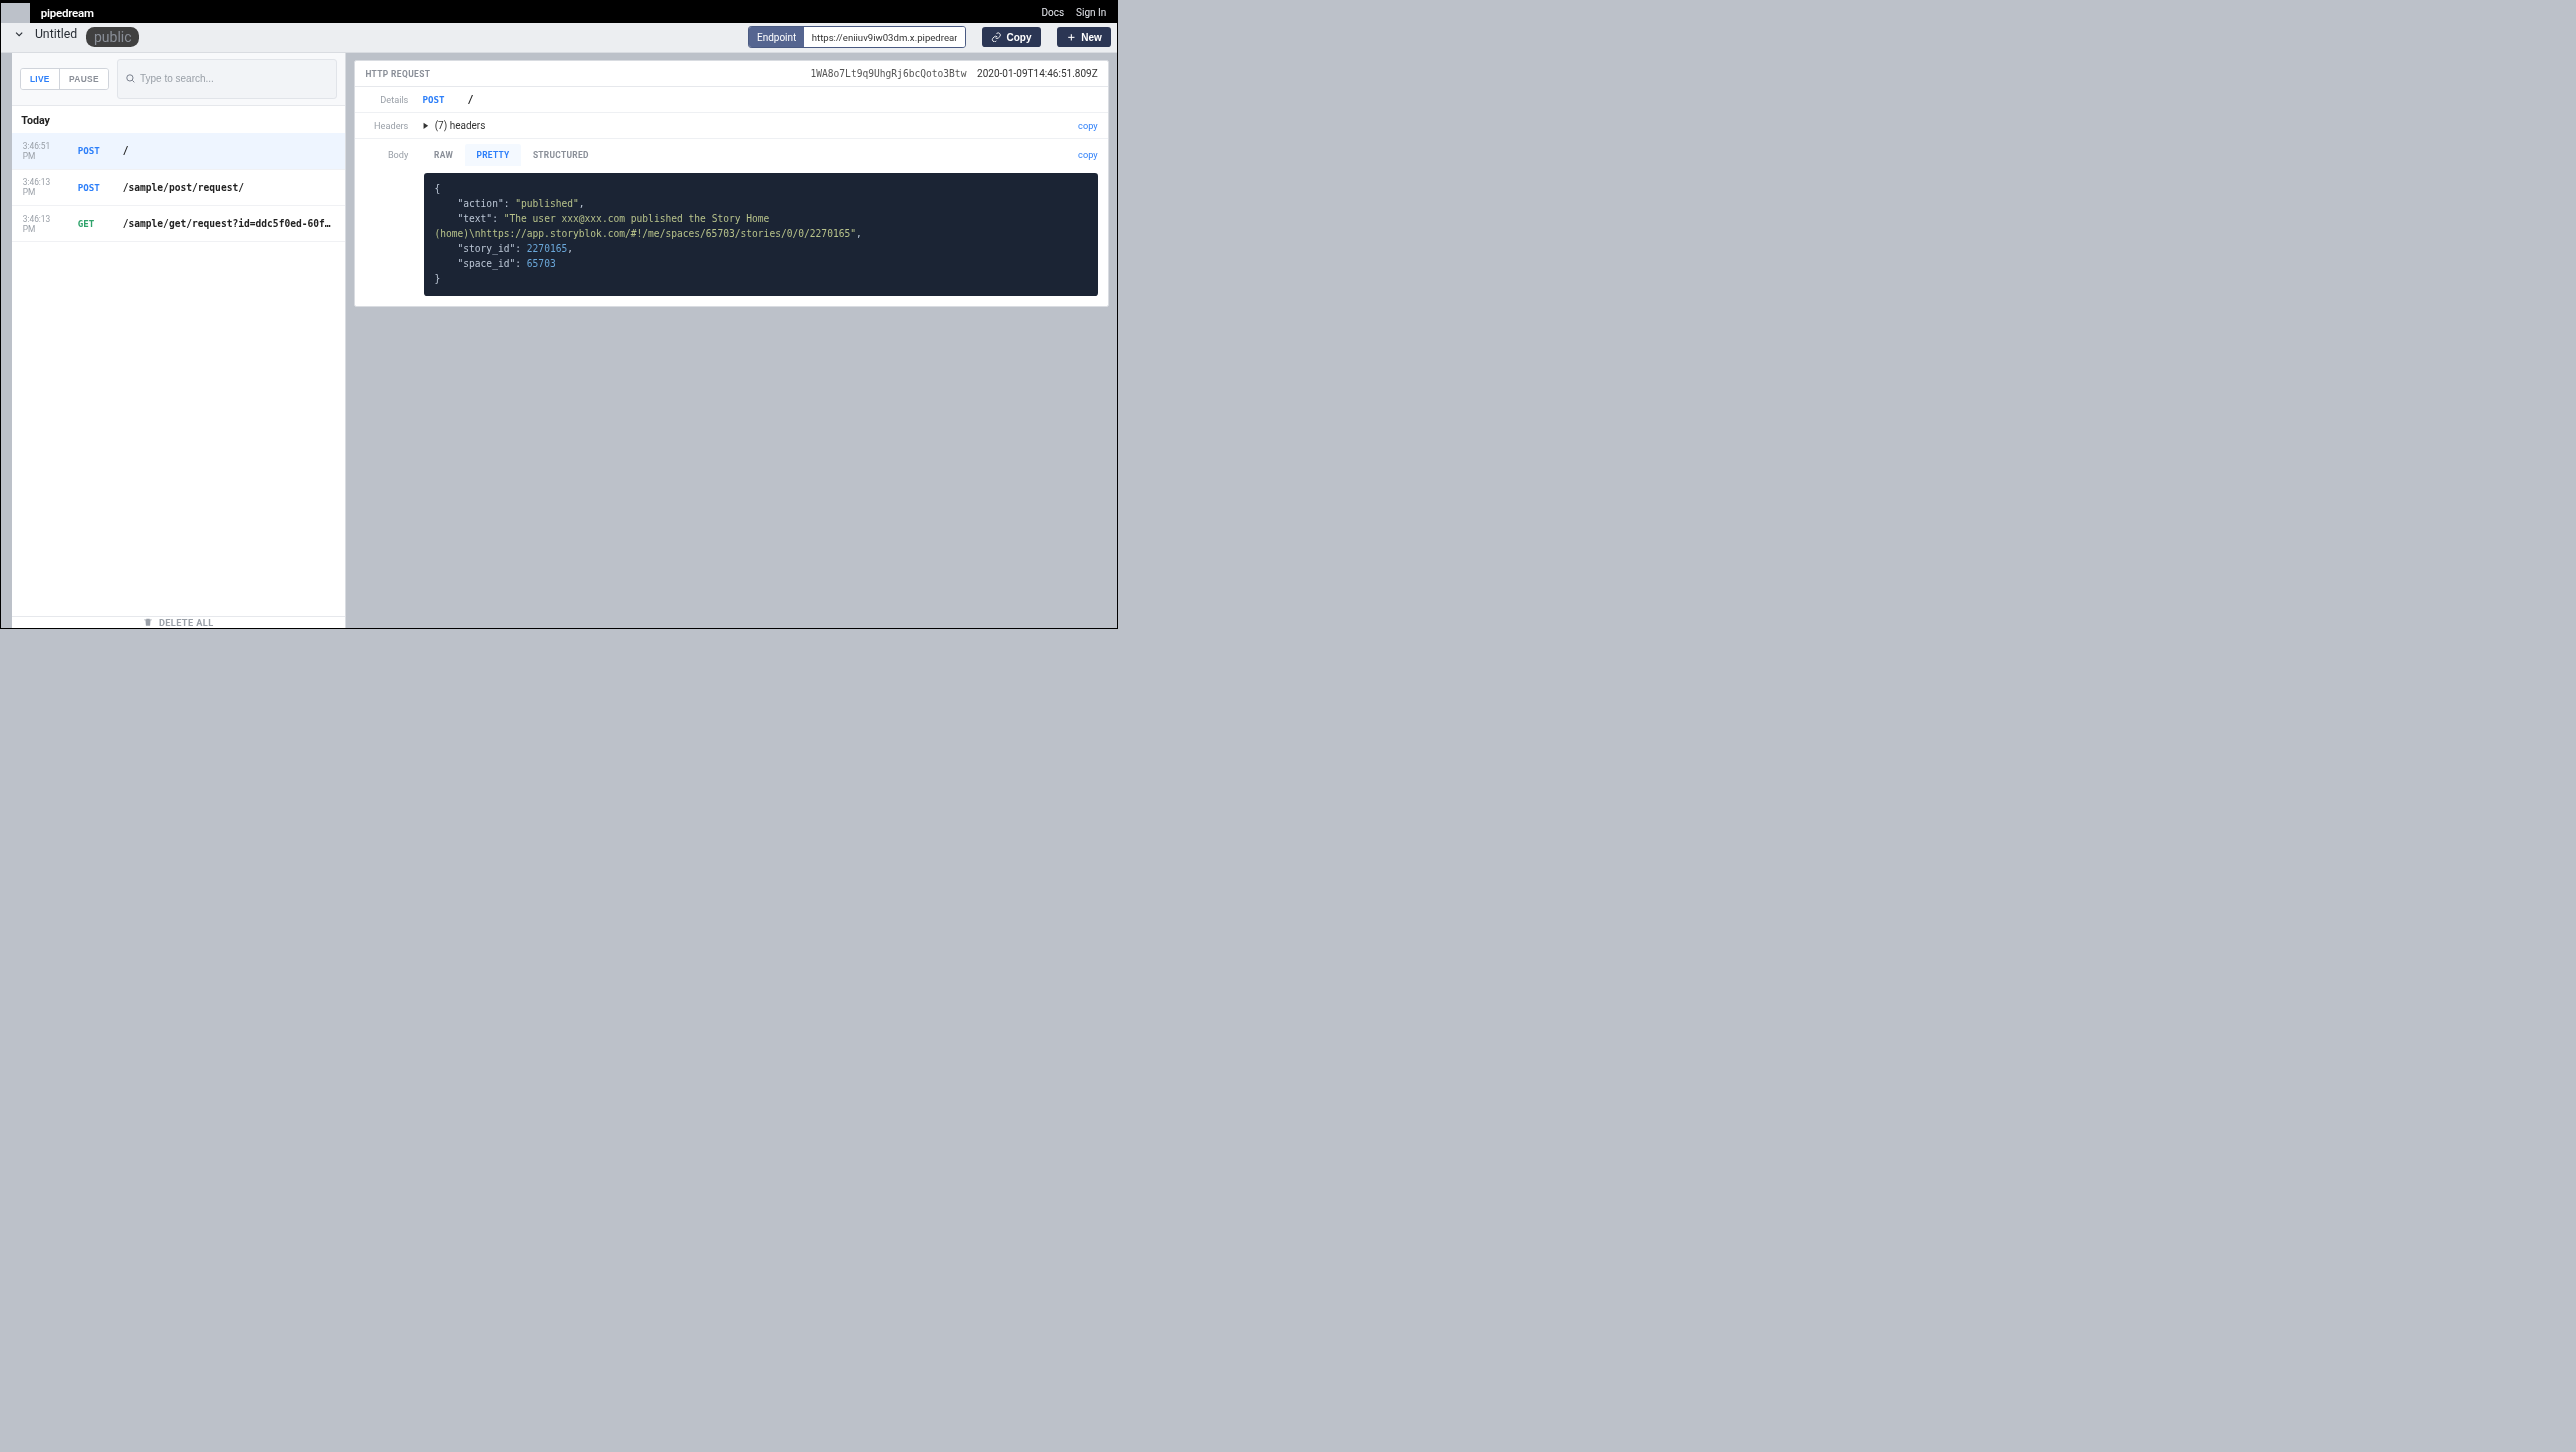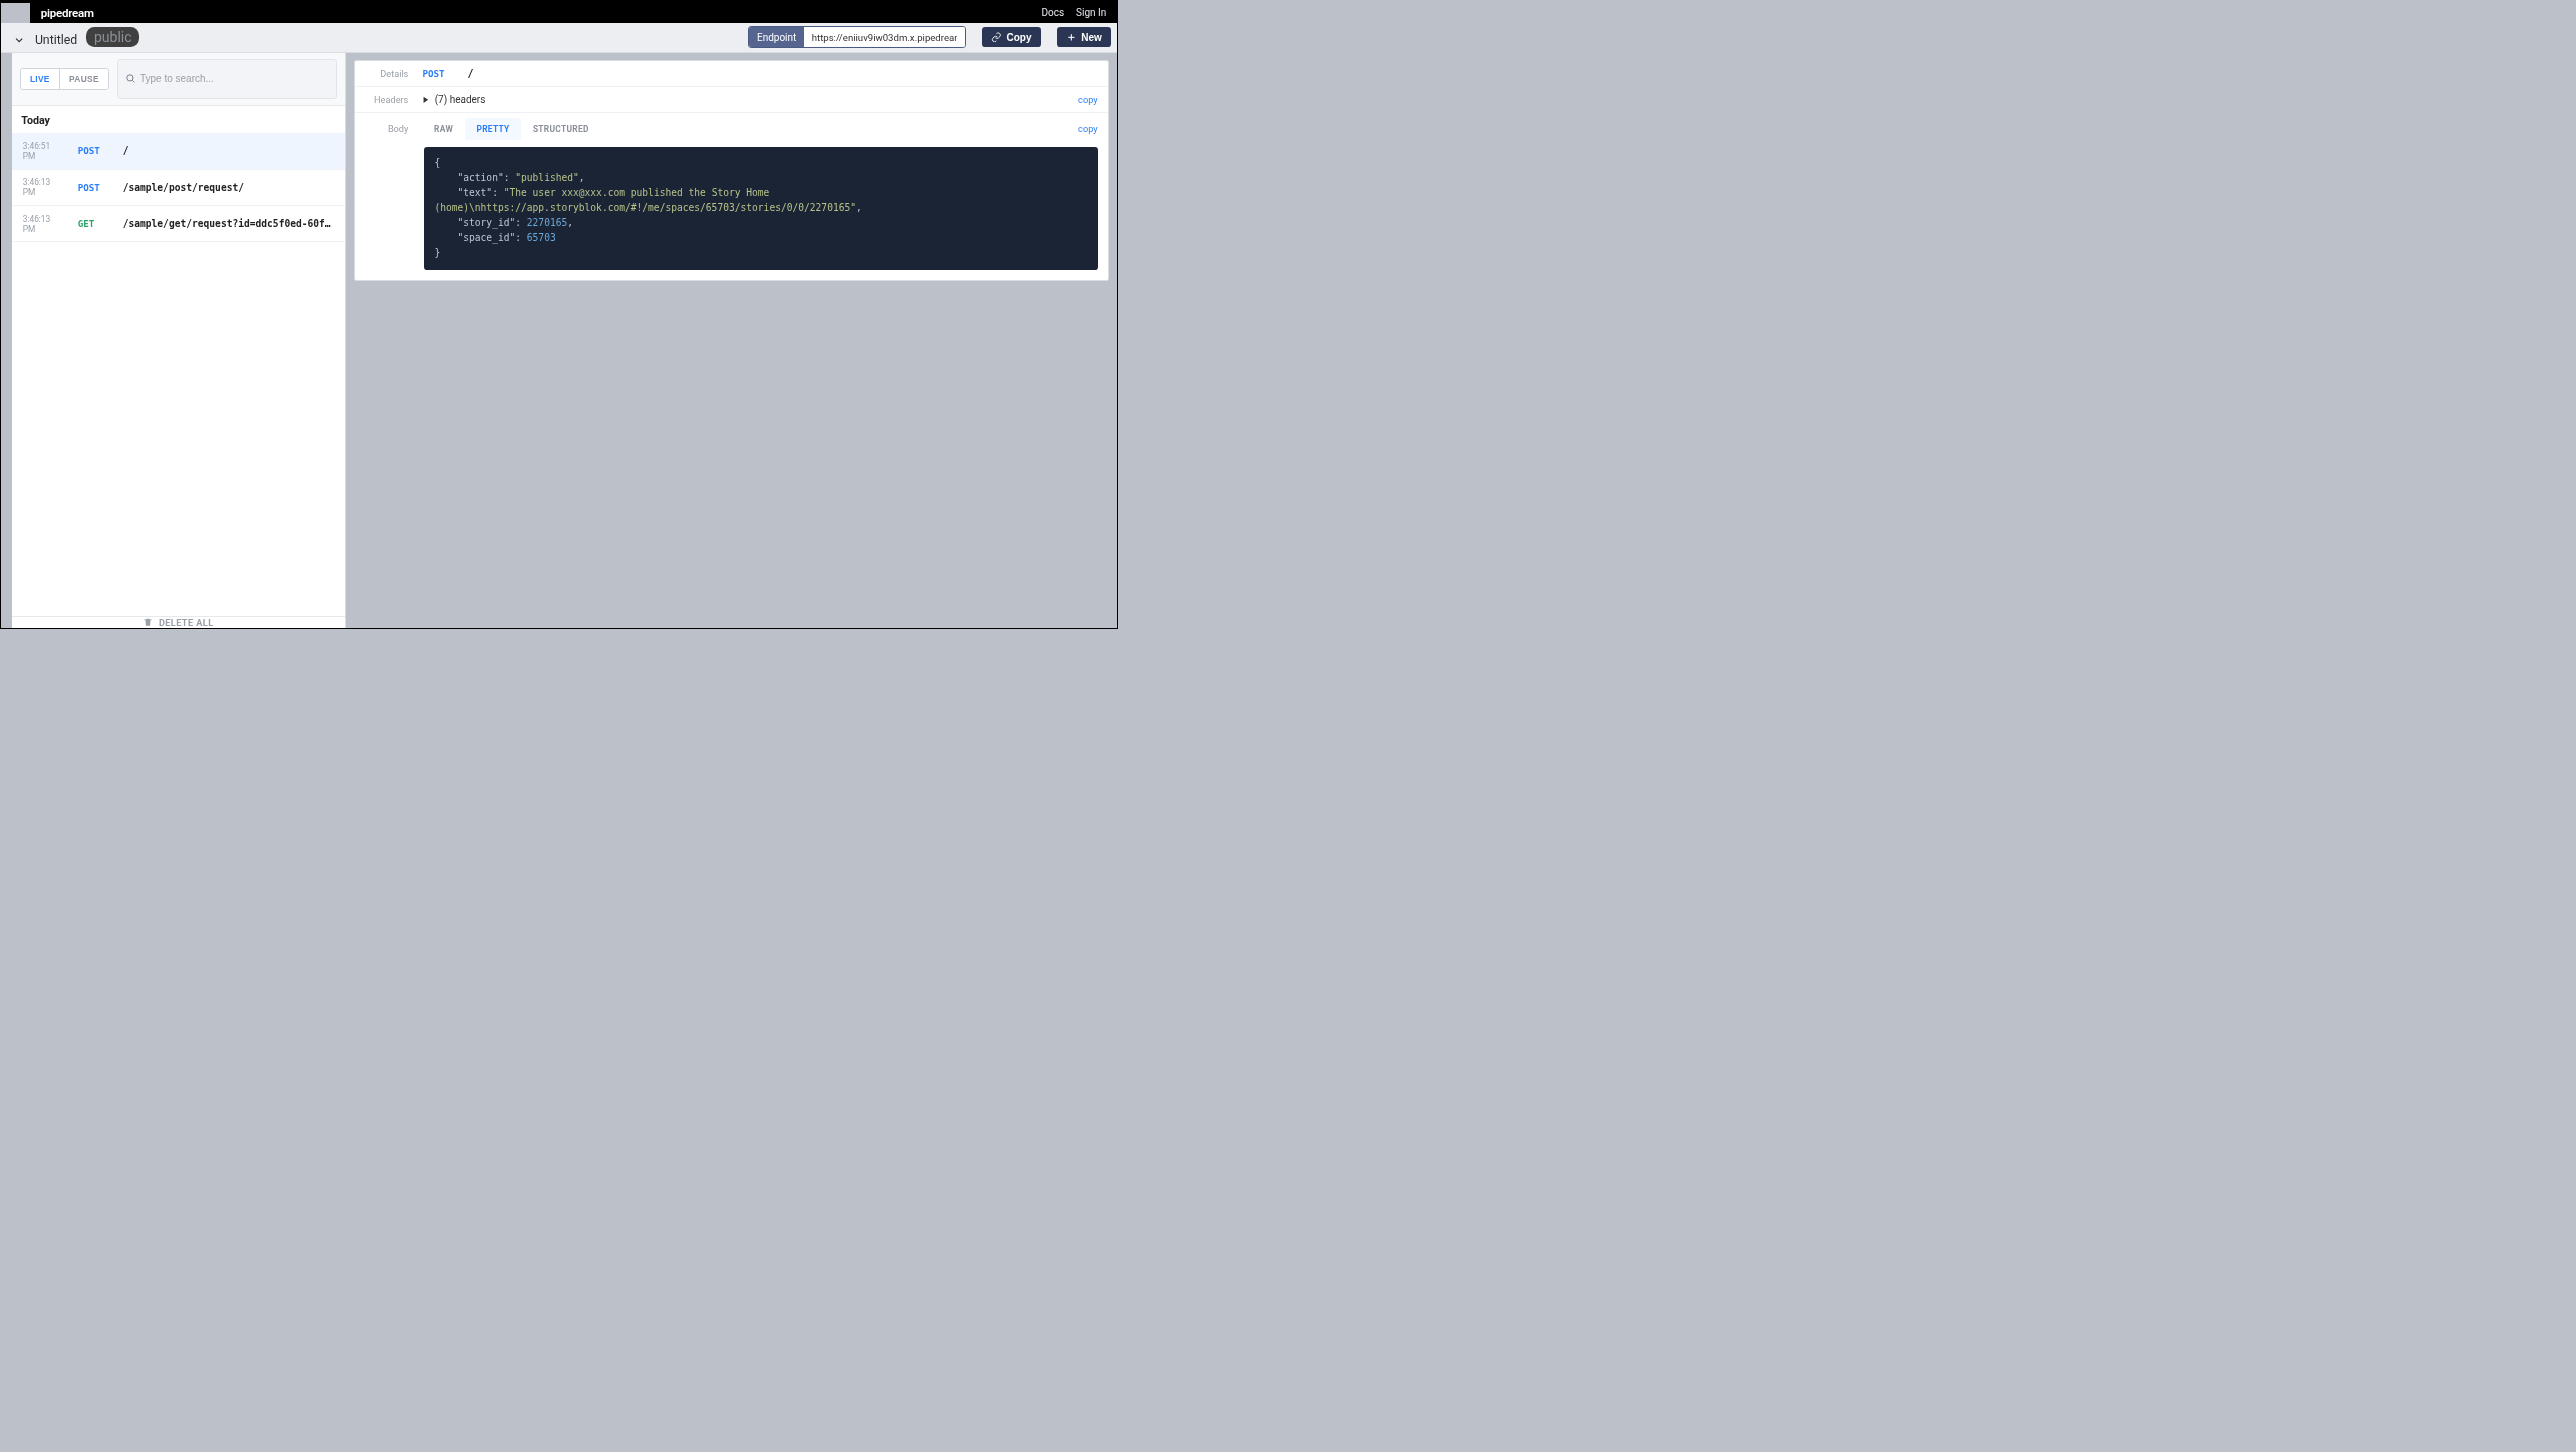--- a/index.html
+++ b/index.html
@@ -9,21 +9,21 @@
 .topblack { height: 1.5px; background: #000; }
 
 
 .header { background: #000000; height: 20px; display: flex; align-items: center; justify-content: space-between; padding: 0 10.7px; margin-left: 29px; }
 .logo { color: #fff; font-weight: 600; font-size: 11.5px; letter-spacing: -0.2px; }
 .header-right { display: flex; gap: 12px; }
 .header-link { color: #e6e8ee; font-size: 10px; cursor: pointer; }
 
 
 .subheader { background: #eceef1; height: 30px; display: flex; align-items: center; justify-content: space-between; padding: 0 6.1px 0 10.7px; border-bottom: 0.8px solid #d9dce1; }
-.sub-left { display: flex; align-items: flex-end; gap: 9.2px; }
+.sub-left { display: flex; align-items: flex-start; gap: 9.2px; }
 .chev { width: 14px; height: 14px; display: inline-flex; align-items: center; justify-content: center; }
 .title { font-size: 12.3px; color: #2a2f36; }
 .badge { background: #404040; color: #8a8f98; font-size: 14px; padding: 2.3px 7.7px; border-radius: 8.4px; }
 .sub-right { display: flex; align-items: center; gap: 16px; }
 .endpoint-group { display: flex; align-items: center; border-radius: 3.1px; overflow: hidden; border: 0.8px solid #4a5a82; }
 .endpoint-label { background: #556590; color: #fff; font-size: 10px; padding: 4.6px 7.7px; }
 .endpoint-url { background: #fff; color: #333; font-size: 9.6px; padding: 4.6px 7.7px; min-width: 161px; border: none; outline: none; font-family: inherit; }
 .btn { display: inline-flex; align-items: center; gap: 4.6px; background: #2b3654; color: #fff; font-size: 10px; font-weight: 600; padding: 4.6px 9.2px; border-radius: 3.1px; cursor: pointer; border: none; }
 .btn .ico { width: 10.7px; height: 10.7px; display: inline-flex; align-items: center; justify-content: center; }
 
@@ -169,20 +169,27 @@
               <path d="M3 6h18v2H3zM8 6V4h8v2M6 8l1 13h10l1-13"></path>
             </svg>
         </span>
         <span>DELETE ALL</span>
       </span>
     </div>
   </div>
 
   <div class="detail-wrap">
     <div class="panel">
+      <div class="panel-hdr">
+        <span class="phl">HTTP REQUEST</span>
+        <div class="phr">
+          <span class="req-id">1WA8o7Lt9q9UhgRj6bcQoto3Btw</span>
+          <span class="req-ts-full">2020-01-09T14:46:51.809Z</span>
+        </div>
+      </div>
 
       <div class="row">
         <div class="row-label">Details</div>
         <div class="row-content">
           <span class="method-chip">POST</span>
           <span class="path-chip">/</span>
         </div>
       </div>
 
       <div class="row">

